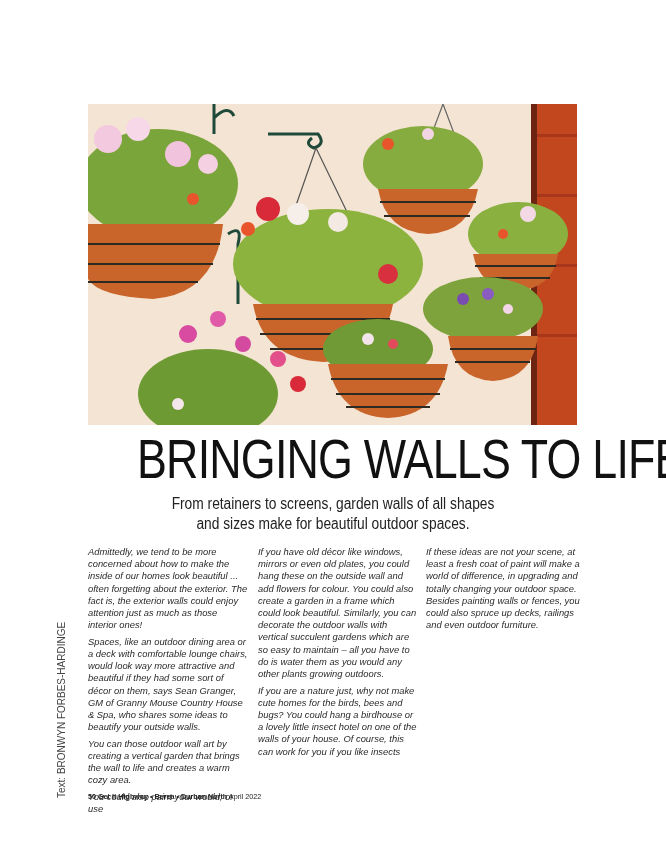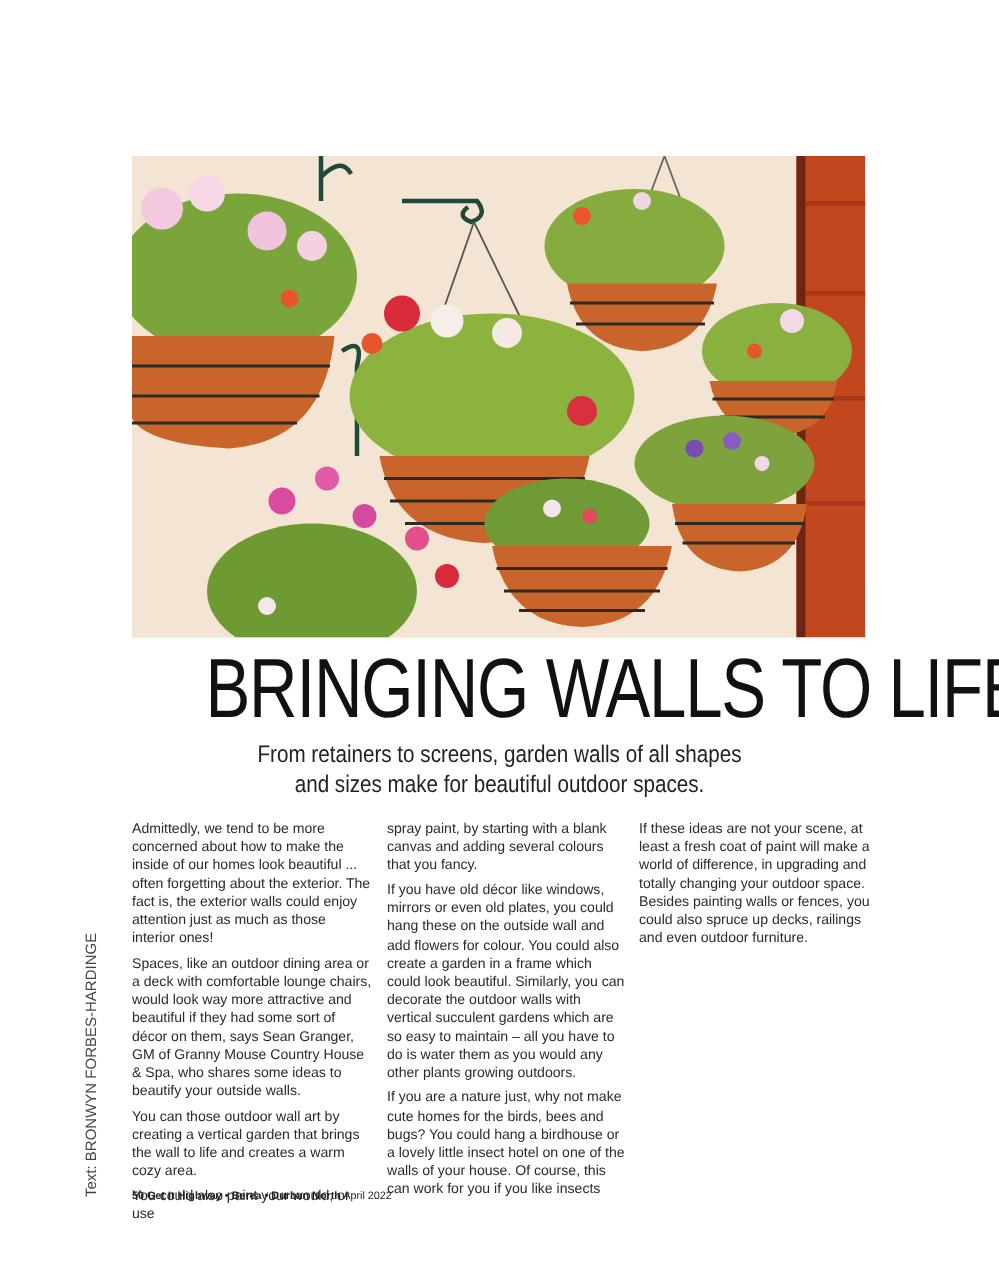--- a/index.html
+++ b/index.html
@@ -29,21 +29,21 @@
       transform: rotate(-90deg); transform-origin: left top;
       font-size: 10px; line-height: 14px; color: #444; white-space: nowrap;
     }
     .columns {
       position: absolute; top: 546px; left: 88px; width: 500px; height: 240px;
     }
     .col {
       position: absolute; top: 0; width: 160px;
       font-size: 9.4px; line-height: 12.2px; color: #2a2a2a;
     }
-    .col p { margin: 0 0 4.3px 0; }
+    .col p { margin: 0 0 4.3px 0; font-style: italic; }
     .col1 { left: 0; }
     .col2 { left: 170px; }
     .col3 { left: 338px; }
     .folio {
       position: absolute; left: 88px; top: 792px; font-size: 7.2px; line-height: 10px; color: #222;
       white-space: nowrap;
     }
     .folio b { font-weight: bold; }
   </style>
 </head>
@@ -130,21 +130,20 @@
 <div class="byline">Text: BRONWYN FORBES-HARDINGE</div>
 
 <div class="columns">
   <div class="col col1">
     <p>Admittedly, we tend to be more concerned about how to make the inside of our homes look beautiful ... often forgetting about the exterior. The fact is, the exterior walls could enjoy attention just as much as those interior ones!</p>
     <p>Spaces, like an outdoor dining area or a deck with comfortable lounge chairs, would look way more attractive and beautiful if they had some sort of décor on them, says Sean Granger, GM of Granny Mouse Country House &amp; Spa, who shares some ideas to beautify your outside walls.</p>
     <p>You can those outdoor wall art by creating a vertical garden that brings the wall to life and creates a warm cozy area.</p>
     <p>You could also paint your would, or use</p>
   </div>
   <div class="col col2">
-    <p>spray paint, by starting with a blank canvas and adding several colours that you fancy.</p>
     <p>If you have old décor like windows, mirrors or even old plates, you could hang these on the outside wall and add flowers for colour. You could also create a garden in a frame which could look beautiful. Similarly, you can decorate the outdoor walls with vertical succulent gardens which are so easy to maintain – all you have to do is water them as you would any other plants growing outdoors.</p>
     <p>If you are a nature just, why not make cute homes for the birds, bees and bugs? You could hang a birdhouse or a lovely little insect hotel on one of the walls of your house. Of course, this can work for you if you like insects</p>
   </div>
   <div class="col col3">
     <p>If these ideas are not your scene, at least a fresh coat of paint will make a world of difference, in upgrading and totally changing your outdoor space. Besides painting walls or fences, you could also spruce up decks, railings and even outdoor furniture.</p>
   </div>
 </div>
 
 <div class="folio">
   <b>50 Get It Highway • Berea • Durban North</b>

